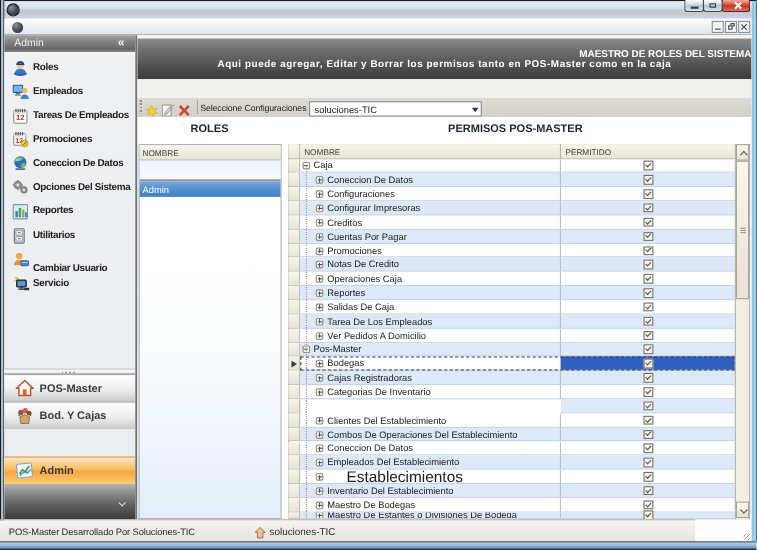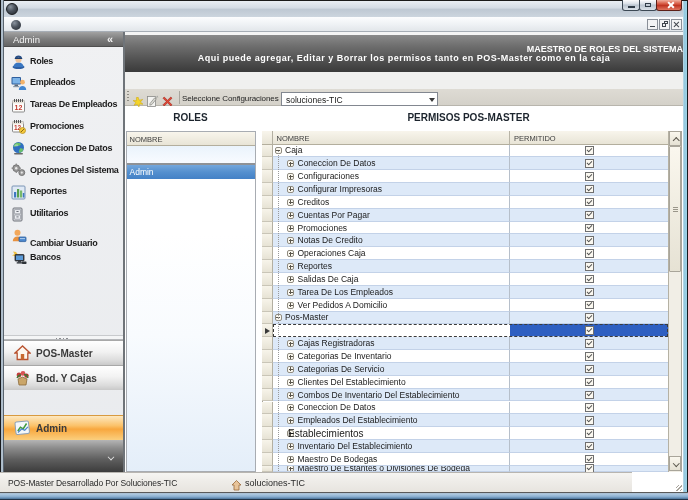--- a/index.html
+++ b/index.html
@@ -144,21 +144,21 @@
       </svg></div>
 <div style="position:absolute;left:30px;top:238px;font-size:9px;font-weight:bold;letter-spacing:-0.3px;color:#1c1c1c;white-space:nowrap">Cambiar Usuario</div>
 <div style="position:absolute;left:11px;top:250.20000000000005px;width:16px;height:15px"><svg width="16" height="15" viewBox="0 0 16 15">
         <path d="M2 1.5l1.5 2.5L1 5.5l3 .5 2.5-2-1.5-2z" fill="#f0c040"></path>
         <rect x="4" y="4.5" width="9" height="6.5" rx="0.8" fill="#3a3f47" stroke="#23272d" stroke-width="0.8"></rect>
         <rect x="5" y="5.5" width="7" height="4.5" fill="#5a9ad8"></rect>
         <rect x="7" y="11" width="3" height="1.3" fill="#3a3f47"></rect>
         <rect x="5.6" y="12.3" width="5.8" height="1.2" rx="0.5" fill="#23272d"></rect>
         <rect x="11" y="11.5" width="4.5" height="2.4" rx="0.6" fill="#2e3338"></rect>
       </svg></div>
-<div style="position:absolute;left:30px;top:251.70000000000005px;font-size:9px;font-weight:bold;letter-spacing:-0.3px;color:#1c1c1c;white-space:nowrap">Bancos</div>
+<div style="position:absolute;left:30px;top:251.70000000000005px;font-size:9px;font-weight:bold;letter-spacing:-0.3px;color:#1c1c1c;white-space:nowrap">Servicio</div>
 
 <div class="abs" style="left:4px;top:335px;width:119px;height:5px;background:#f4f5f6;border-top:1px solid #c8cacd;border-bottom:1px solid #b5b7ba;box-sizing:border-box">
       <div class="abs" style="left:52px;top:1.5px;width:14px;height:1.5px;background-image:repeating-linear-gradient(90deg,#8a8c90 0,#8a8c90 1.5px,transparent 1.5px,transparent 3.5px)"></div>
     </div>
 
 <div style="position:absolute;left:4px;top:340px;width:119px;height:25px;background:linear-gradient(180deg,#ffffff 0%,#f2f2f2 45%,#dcdcdc 80%,#c9c9c9 100%);border-top:1px solid #a8a8a8;box-sizing:border-box">
 <div style="position:absolute;left:10px;top:4px;width:17px;height:16px"><svg width="17" height="16" viewBox="0 0 17 16">
           <path d="M8.5 1L1 8h2.2v6.5h10.6V8H16z" fill="#fdf6ee" stroke="#b8512e" stroke-width="1.3"></path>
           <rect x="6.8" y="9" width="3.4" height="5.5" fill="#c8692e"></rect>
         </svg></div>
@@ -399,20 +399,26 @@
           <span style="position:absolute;left:1.5px;top:2.925px;width:7px;height:7px;border:1px solid #8f8b80;border-radius:2px;background:#fbf8f0;box-sizing:border-box"></span>
           <span style="position:absolute;left:3.0px;top:5.925px;width:4px;height:1px;background:#5a564c"></span>
           <span style="position:absolute;left:12.0px;top:0.9249999999999998px;font-size:8.5px;line-height:11px;color:#1a1a1a;white-space:nowrap">Pos-Master</span>
         </div>
         <div style="position:absolute;left:510.0px;top:311.54999999999995px;width:157.5px;height:12.85px;background:#dde9f8;border-bottom:1px solid #c3d2e8;box-sizing:border-box"></div>
         <div style="position:absolute;left:585px;top:313.47499999999997px;width:8.5px;height:8.5px;border:1px solid #6f6f6f;background:#fbf8f0;box-sizing:border-box;overflow:hidden">
           <span style="position:absolute;left:1.1px;top:0.8px;width:4px;height:2.2px;border-left:1.1px solid #4f4f4f;border-bottom:1.1px solid #4f4f4f;transform:rotate(-45deg)"></span>
         </div>
 <div style="position:absolute;left:262.0px;top:324.4px;width:11.0px;height:12.85px;background:linear-gradient(180deg,#f7f4ea,#e7e3d5);border-right:1px solid #b3afa1;border-bottom:1px solid #c9c5b7;box-sizing:border-box"></div>
         <div style="position:absolute;left:265.0px;top:327.9px;width:0;height:0;border-left:5px solid #3a3a3a;border-top:3.5px solid transparent;border-bottom:3.5px solid transparent"></div>
+        <div style="position:absolute;left:273.0px;top:324.4px;width:237.0px;height:12.85px;background:#ffffff;border-right:1px solid #b6bfca;border-bottom:1px solid #c3d2e8;box-sizing:border-box;overflow:hidden">
+          <span style="position:absolute;left:14.0px;top:2.925px;width:7px;height:7px;border:1px solid #8f8b80;border-radius:2px;background:#fbf8f0;box-sizing:border-box"></span>
+          <span style="position:absolute;left:15.5px;top:5.925px;width:4px;height:1px;background:#5a564c"></span>
+          <span style="position:absolute;left:17.0px;top:4.425px;width:1px;height:4px;background:#5a564c"></span>
+          <span style="position:absolute;left:24.5px;top:0.9249999999999998px;font-size:8.5px;line-height:11px;color:#1a1a1a;white-space:nowrap">Bodegas</span>
+        </div>
         <div style="position:absolute;left:510.0px;top:324.4px;width:157.5px;height:12.85px;background:#2e5fc1;border-bottom:1px solid #c3d2e8;box-sizing:border-box"></div>
         <div style="position:absolute;left:585px;top:326.325px;width:8.5px;height:8.5px;border:1px solid #6f6f6f;background:#fbf8f0;box-sizing:border-box;overflow:hidden">
           <span style="position:absolute;left:1.1px;top:0.8px;width:4px;height:2.2px;border-left:1.1px solid #4f4f4f;border-bottom:1.1px solid #4f4f4f;transform:rotate(-45deg)"></span>
         </div>
         <div style="position:absolute;left:273.0px;top:324.4px;width:394.5px;height:12.85px;border:1px dashed #3a3a3a;box-sizing:border-box;pointer-events:none"></div>
 <div style="position:absolute;left:262.0px;top:337.25px;width:11.0px;height:12.85px;background:linear-gradient(180deg,#f7f4ea,#e7e3d5);border-right:1px solid #b3afa1;border-bottom:1px solid #c9c5b7;box-sizing:border-box"></div>
         <div style="position:absolute;left:273.0px;top:337.25px;width:237.0px;height:12.85px;background:#dde9f8;border-right:1px solid #b6bfca;border-bottom:1px solid #c3d2e8;box-sizing:border-box;overflow:hidden">
           <span style="position:absolute;left:14.0px;top:2.925px;width:7px;height:7px;border:1px solid #8f8b80;border-radius:2px;background:#fbf8f0;box-sizing:border-box"></span>
           <span style="position:absolute;left:15.5px;top:5.925px;width:4px;height:1px;background:#5a564c"></span>
           <span style="position:absolute;left:17.0px;top:4.425px;width:1px;height:4px;background:#5a564c"></span>
@@ -427,47 +433,41 @@
           <span style="position:absolute;left:14.0px;top:2.925px;width:7px;height:7px;border:1px solid #8f8b80;border-radius:2px;background:#fbf8f0;box-sizing:border-box"></span>
           <span style="position:absolute;left:15.5px;top:5.925px;width:4px;height:1px;background:#5a564c"></span>
           <span style="position:absolute;left:17.0px;top:4.425px;width:1px;height:4px;background:#5a564c"></span>
           <span style="position:absolute;left:24.5px;top:0.9249999999999998px;font-size:8.5px;line-height:11px;color:#1a1a1a;white-space:nowrap">Categorias De Inventario</span>
         </div>
         <div style="position:absolute;left:510.0px;top:350.1px;width:157.5px;height:12.85px;background:#ffffff;border-bottom:1px solid #c3d2e8;box-sizing:border-box"></div>
         <div style="position:absolute;left:585px;top:352.02500000000003px;width:8.5px;height:8.5px;border:1px solid #6f6f6f;background:#fbf8f0;box-sizing:border-box;overflow:hidden">
           <span style="position:absolute;left:1.1px;top:0.8px;width:4px;height:2.2px;border-left:1.1px solid #4f4f4f;border-bottom:1.1px solid #4f4f4f;transform:rotate(-45deg)"></span>
         </div>
 <div style="position:absolute;left:262.0px;top:362.95px;width:11.0px;height:12.85px;background:linear-gradient(180deg,#f7f4ea,#e7e3d5);border-right:1px solid #b3afa1;border-bottom:1px solid #c9c5b7;box-sizing:border-box"></div>
-        <div style="position:absolute;left:273.0px;top:362.95px;width:237.0px;height:12.85px;background:#dde9f8;border-right:1px solid #b6bfca;border-bottom:1px solid #c3d2e8;box-sizing:border-box;overflow:hidden">
-          <span style="position:absolute;left:14.0px;top:2.925px;width:7px;height:7px;border:1px solid #8f8b80;border-radius:2px;background:#fbf8f0;box-sizing:border-box"></span>
-          <span style="position:absolute;left:15.5px;top:5.925px;width:4px;height:1px;background:#5a564c"></span>
-          <span style="position:absolute;left:17.0px;top:4.425px;width:1px;height:4px;background:#5a564c"></span>
-          <span style="position:absolute;left:24.5px;top:0.9249999999999998px;font-size:8.5px;line-height:11px;color:#1a1a1a;white-space:nowrap">Categorias De Servicio</span>
-        </div>
         <div style="position:absolute;left:510.0px;top:362.95px;width:157.5px;height:12.85px;background:#dde9f8;border-bottom:1px solid #c3d2e8;box-sizing:border-box"></div>
         <div style="position:absolute;left:585px;top:364.875px;width:8.5px;height:8.5px;border:1px solid #6f6f6f;background:#fbf8f0;box-sizing:border-box;overflow:hidden">
           <span style="position:absolute;left:1.1px;top:0.8px;width:4px;height:2.2px;border-left:1.1px solid #4f4f4f;border-bottom:1.1px solid #4f4f4f;transform:rotate(-45deg)"></span>
         </div>
 <div style="position:absolute;left:262.0px;top:375.79999999999995px;width:11.0px;height:12.85px;background:linear-gradient(180deg,#f7f4ea,#e7e3d5);border-right:1px solid #b3afa1;border-bottom:1px solid #c9c5b7;box-sizing:border-box"></div>
         <div style="position:absolute;left:273.0px;top:375.79999999999995px;width:237.0px;height:12.85px;background:#ffffff;border-right:1px solid #b6bfca;border-bottom:1px solid #c3d2e8;box-sizing:border-box;overflow:hidden">
           <span style="position:absolute;left:14.0px;top:2.925px;width:7px;height:7px;border:1px solid #8f8b80;border-radius:2px;background:#fbf8f0;box-sizing:border-box"></span>
           <span style="position:absolute;left:15.5px;top:5.925px;width:4px;height:1px;background:#5a564c"></span>
           <span style="position:absolute;left:17.0px;top:4.425px;width:1px;height:4px;background:#5a564c"></span>
           <span style="position:absolute;left:24.5px;top:0.9249999999999998px;font-size:8.5px;line-height:11px;color:#1a1a1a;white-space:nowrap">Clientes Del Establecimiento</span>
         </div>
         <div style="position:absolute;left:510.0px;top:375.79999999999995px;width:157.5px;height:12.85px;background:#ffffff;border-bottom:1px solid #c3d2e8;box-sizing:border-box"></div>
         <div style="position:absolute;left:585px;top:377.72499999999997px;width:8.5px;height:8.5px;border:1px solid #6f6f6f;background:#fbf8f0;box-sizing:border-box;overflow:hidden">
           <span style="position:absolute;left:1.1px;top:0.8px;width:4px;height:2.2px;border-left:1.1px solid #4f4f4f;border-bottom:1.1px solid #4f4f4f;transform:rotate(-45deg)"></span>
         </div>
 <div style="position:absolute;left:262.0px;top:388.65px;width:11.0px;height:12.85px;background:linear-gradient(180deg,#f7f4ea,#e7e3d5);border-right:1px solid #b3afa1;border-bottom:1px solid #c9c5b7;box-sizing:border-box"></div>
         <div style="position:absolute;left:273.0px;top:388.65px;width:237.0px;height:12.85px;background:#dde9f8;border-right:1px solid #b6bfca;border-bottom:1px solid #c3d2e8;box-sizing:border-box;overflow:hidden">
           <span style="position:absolute;left:14.0px;top:2.925px;width:7px;height:7px;border:1px solid #8f8b80;border-radius:2px;background:#fbf8f0;box-sizing:border-box"></span>
           <span style="position:absolute;left:15.5px;top:5.925px;width:4px;height:1px;background:#5a564c"></span>
           <span style="position:absolute;left:17.0px;top:4.425px;width:1px;height:4px;background:#5a564c"></span>
-          <span style="position:absolute;left:24.5px;top:0.9249999999999998px;font-size:8.5px;line-height:11px;color:#1a1a1a;white-space:nowrap">Combos De Inventario Del Establecimiento</span>
+          <span style="position:absolute;left:24.5px;top:0.9249999999999998px;font-size:8.5px;line-height:11px;color:#1a1a1a;white-space:nowrap">Combos De Operaciones Del Establecimiento</span>
         </div>
         <div style="position:absolute;left:510.0px;top:388.65px;width:157.5px;height:12.85px;background:#dde9f8;border-bottom:1px solid #c3d2e8;box-sizing:border-box"></div>
         <div style="position:absolute;left:585px;top:390.575px;width:8.5px;height:8.5px;border:1px solid #6f6f6f;background:#fbf8f0;box-sizing:border-box;overflow:hidden">
           <span style="position:absolute;left:1.1px;top:0.8px;width:4px;height:2.2px;border-left:1.1px solid #4f4f4f;border-bottom:1.1px solid #4f4f4f;transform:rotate(-45deg)"></span>
         </div>
 <div style="position:absolute;left:262.0px;top:401.5px;width:11.0px;height:12.85px;background:linear-gradient(180deg,#f7f4ea,#e7e3d5);border-right:1px solid #b3afa1;border-bottom:1px solid #c9c5b7;box-sizing:border-box"></div>
         <div style="position:absolute;left:273.0px;top:401.5px;width:237.0px;height:12.85px;background:#ffffff;border-right:1px solid #b6bfca;border-bottom:1px solid #c3d2e8;box-sizing:border-box;overflow:hidden">
           <span style="position:absolute;left:14.0px;top:2.925px;width:7px;height:7px;border:1px solid #8f8b80;border-radius:2px;background:#fbf8f0;box-sizing:border-box"></span>
           <span style="position:absolute;left:15.5px;top:5.925px;width:4px;height:1px;background:#5a564c"></span>
           <span style="position:absolute;left:17.0px;top:4.425px;width:1px;height:4px;background:#5a564c"></span>
@@ -486,21 +486,21 @@
         </div>
         <div style="position:absolute;left:510.0px;top:414.34999999999997px;width:157.5px;height:12.85px;background:#dde9f8;border-bottom:1px solid #c3d2e8;box-sizing:border-box"></div>
         <div style="position:absolute;left:585px;top:416.275px;width:8.5px;height:8.5px;border:1px solid #6f6f6f;background:#fbf8f0;box-sizing:border-box;overflow:hidden">
           <span style="position:absolute;left:1.1px;top:0.8px;width:4px;height:2.2px;border-left:1.1px solid #4f4f4f;border-bottom:1.1px solid #4f4f4f;transform:rotate(-45deg)"></span>
         </div>
 <div style="position:absolute;left:262.0px;top:427.2px;width:11.0px;height:12.85px;background:linear-gradient(180deg,#f7f4ea,#e7e3d5);border-right:1px solid #b3afa1;border-bottom:1px solid #c9c5b7;box-sizing:border-box"></div>
         <div style="position:absolute;left:273.0px;top:427.2px;width:237.0px;height:12.85px;background:#ffffff;border-right:1px solid #b6bfca;border-bottom:1px solid #c3d2e8;box-sizing:border-box;overflow:hidden">
           <span style="position:absolute;left:14.0px;top:2.925px;width:7px;height:7px;border:1px solid #8f8b80;border-radius:2px;background:#fbf8f0;box-sizing:border-box"></span>
           <span style="position:absolute;left:15.5px;top:5.925px;width:4px;height:1px;background:#5a564c"></span>
           <span style="position:absolute;left:17.0px;top:4.425px;width:1px;height:4px;background:#5a564c"></span>
-          <span style="position:absolute;left:15px;top:0.9249999999999998px;font-size:10px;line-height:11px;color:#1a1a1a;white-space:nowrap">Establecimientos</span>
+          <span style="position:absolute;left:42px;top:0.9249999999999998px;font-size:14px;line-height:11px;color:#1a1a1a;white-space:nowrap">Establecimientos</span>
         </div>
         <div style="position:absolute;left:510.0px;top:427.2px;width:157.5px;height:12.85px;background:#ffffff;border-bottom:1px solid #c3d2e8;box-sizing:border-box"></div>
         <div style="position:absolute;left:585px;top:429.125px;width:8.5px;height:8.5px;border:1px solid #6f6f6f;background:#fbf8f0;box-sizing:border-box;overflow:hidden">
           <span style="position:absolute;left:1.1px;top:0.8px;width:4px;height:2.2px;border-left:1.1px solid #4f4f4f;border-bottom:1.1px solid #4f4f4f;transform:rotate(-45deg)"></span>
         </div>
 <div style="position:absolute;left:262.0px;top:440.05px;width:11.0px;height:12.85px;background:linear-gradient(180deg,#f7f4ea,#e7e3d5);border-right:1px solid #b3afa1;border-bottom:1px solid #c9c5b7;box-sizing:border-box"></div>
         <div style="position:absolute;left:273.0px;top:440.05px;width:237.0px;height:12.85px;background:#dde9f8;border-right:1px solid #b6bfca;border-bottom:1px solid #c3d2e8;box-sizing:border-box;overflow:hidden">
           <span style="position:absolute;left:14.0px;top:2.925px;width:7px;height:7px;border:1px solid #8f8b80;border-radius:2px;background:#fbf8f0;box-sizing:border-box"></span>
           <span style="position:absolute;left:15.5px;top:5.925px;width:4px;height:1px;background:#5a564c"></span>
           <span style="position:absolute;left:17.0px;top:4.425px;width:1px;height:4px;background:#5a564c"></span>

